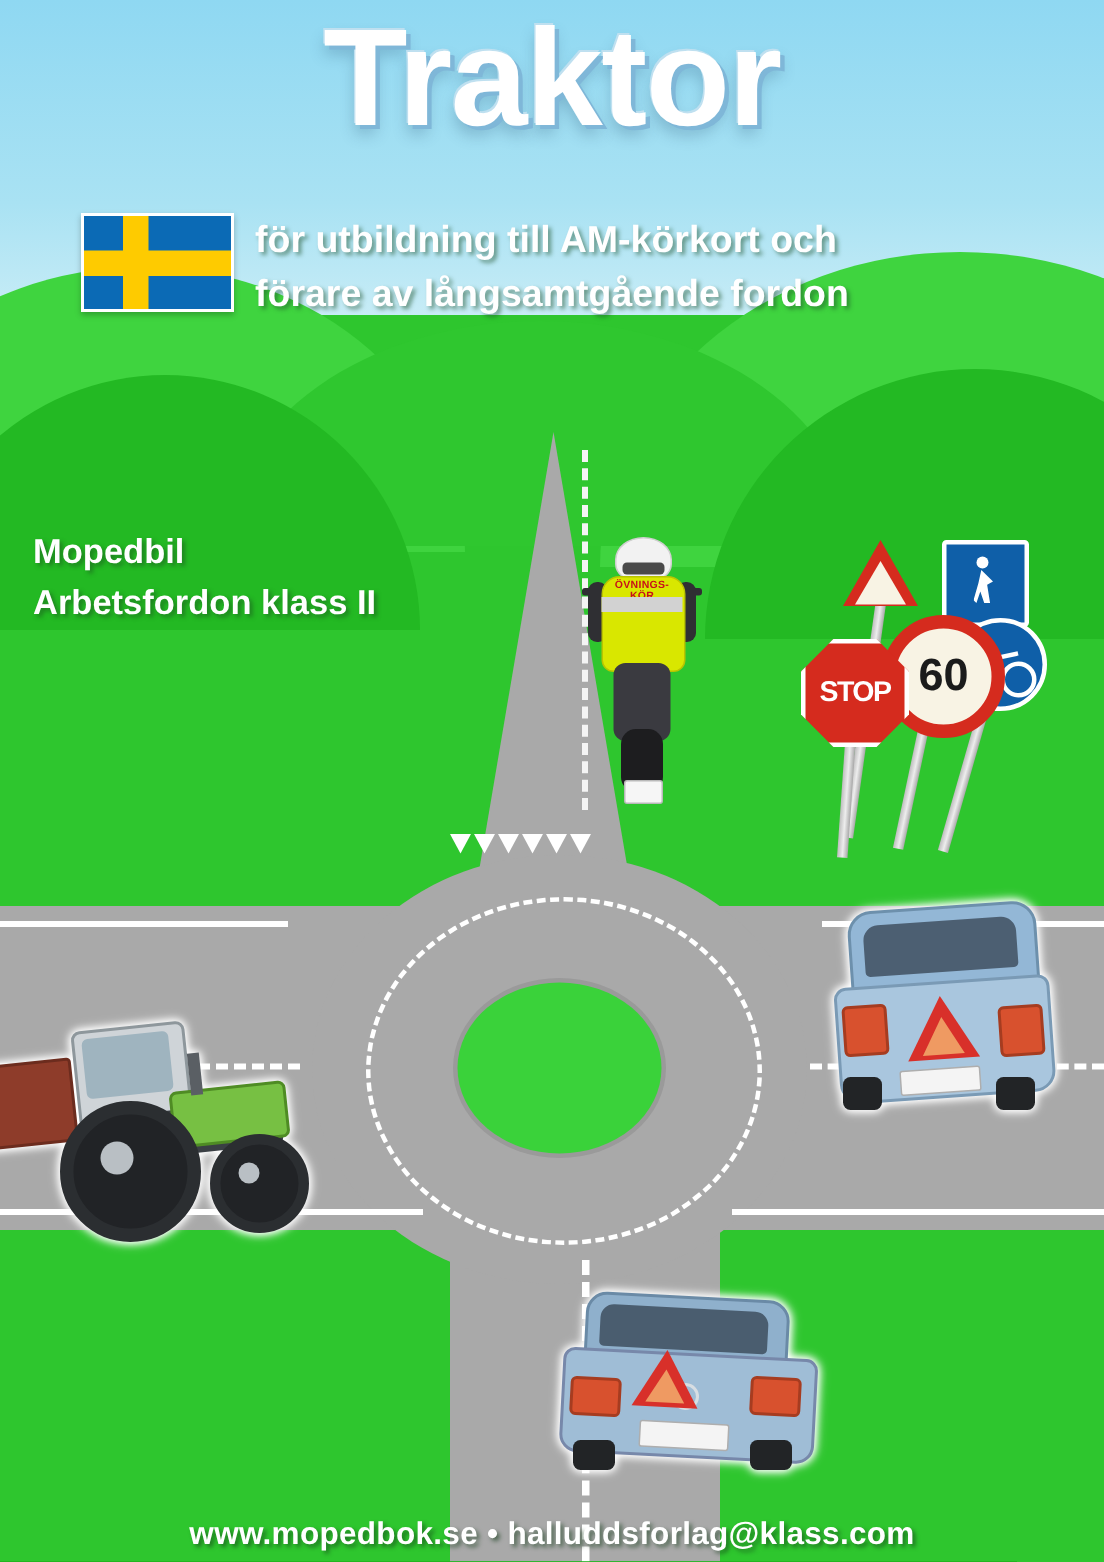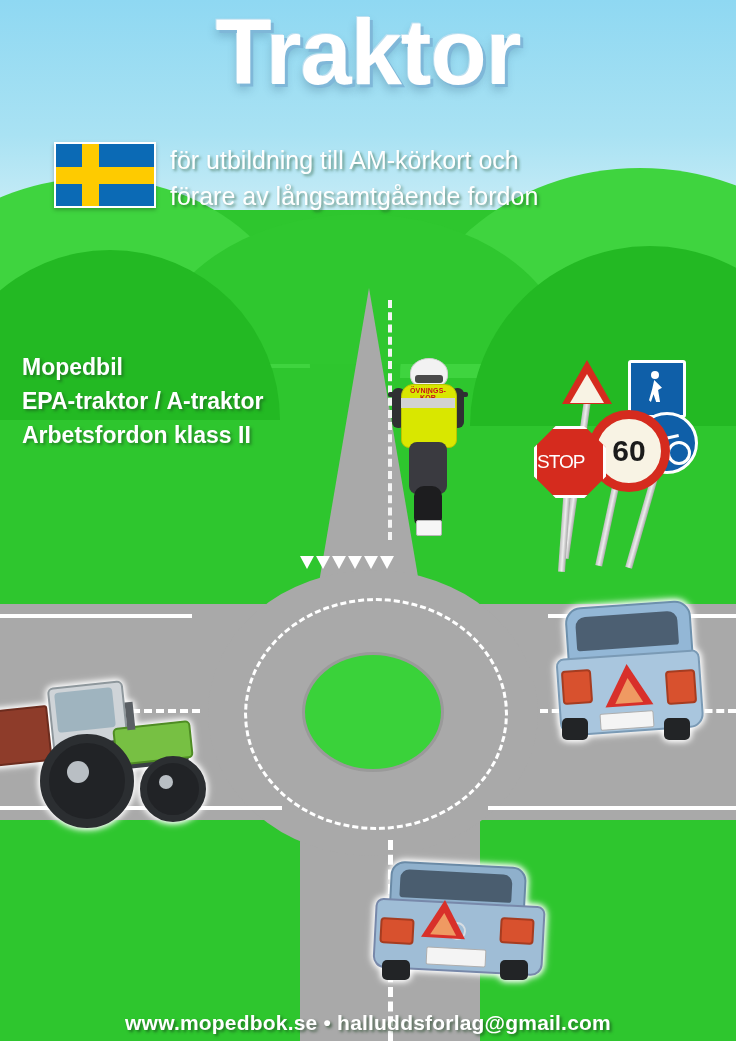--- a/index.html
+++ b/index.html
@@ -179,21 +179,21 @@
        3px 3px 0 #7fb7d8,
        -1px -1px 0 #bfe0f0,
        0 6px 10px rgba(40,80,110,.28);
   }
   .subtitle {
     position: absolute;
     left: 170px; top: 142px;
     width: 556px;
     font-size: 25px;
     line-height: 1.45;
-    font-weight: normal;
+    font-weight: bold;
     color: #ffffff;
     text-shadow: 2px 2px 3px rgba(30,80,40,.55);
   }
 
   
   .flag {
     position: absolute;
     left: 54px; top: 142px;
     width: 98px; height: 62px;
     background: #0b6ab5;
@@ -361,21 +361,22 @@
     transform: rotate(-12deg);
   }
   .sign-stop {
     position: absolute; left: 14px; top: 66px;
     width: 66px; height: 66px;
     background: #d52b1e;
     border: 3px solid #ffffff;
     clip-path: polygon(30% 0%, 70% 0%, 100% 30%, 100% 70%, 70% 100%, 30% 100%, 0% 70%, 0% 30%);
     color: #ffffff;
     font-size: 19px;
-    font-weight: normal;
+    font-weight: bold;
+    text-align: center;
     line-height: 66px;
     letter-spacing: -1px;
   }
   .sign-speed {
     position: absolute; left: 68px; top: 50px;
     width: 64px; height: 64px;
     background: #f8f3e4;
     border: 9px solid #d52b1e;
     border-radius: 50%;
     color: #1b1b1b;
@@ -684,21 +685,20 @@
     <div>förare av långsamtgående fordon</div>
   </div>
 
   <div class="flag">
     <div class="cross-v"></div>
     <div class="cross-h"></div>
   </div>
 
   <div class="vehicle-list">
     <div>Mopedbil</div>
-    <div>EPA-traktor / A-traktor</div>
     <div>Arbetsfordon klass II</div>
   </div>
 
   <div class="moped">
     <div class="mirror-l"></div>
     <div class="mirror-r"></div>
     <div class="helmet"></div>
     <div class="arm-l"></div>
     <div class="arm-r"></div>
     <div class="vest"></div>
@@ -757,15 +757,15 @@
     <div class="body"></div>
     <div class="lamp-l"></div>
     <div class="lamp-r"></div>
     <div class="logo"></div>
     <div class="triangle"></div>
     <div class="plate"></div>
     <div class="wheel-l"></div>
     <div class="wheel-r"></div>
   </div>
 
-  <div class="footer">www.mopedbok.se  •  halluddsforlag@gmail.com</div>
+  <div class="footer">www.mopedbok.se  •  halluddsforlag@klass.com</div>
 
 </div>
 
 </body></html>

